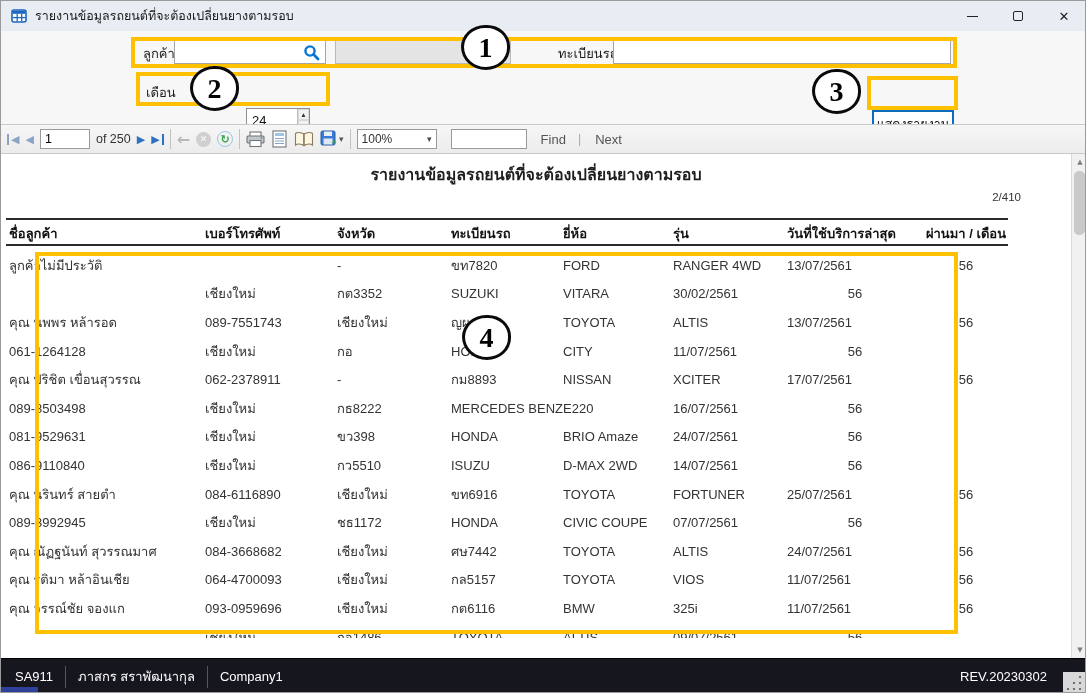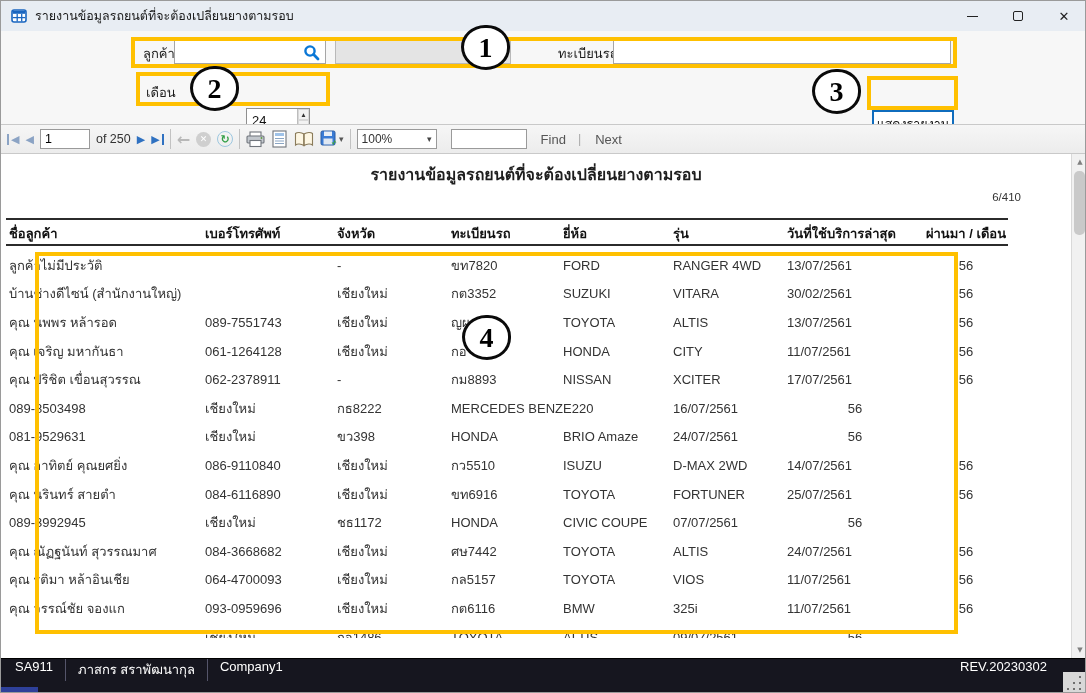--- a/index.html
+++ b/index.html
@@ -61,21 +61,21 @@
   .rheader > span { white-space:nowrap; }
   .rowshost { position:absolute; left:0; top:97px; width:1008px; height:387px; overflow:hidden; }
   .rrow { height:28.6px; font-size:13px; color:#333; }
   .rrow > span { white-space:nowrap; overflow:visible; }
   .cell-months { text-align:center; }
   .vscroll { position:absolute; right:0; top:0; width:16px; height:504px; background:#f1f1f1; border-left:1px solid #d9d9d9; }
   .vscroll .sarrow { position:absolute; left:0; width:16px; height:16px; font-size:7px; color:#808080; display:flex; align-items:center; justify-content:center; font-family:"DejaVu Sans",sans-serif; }
   .vscroll .thumb { position:absolute; left:2px; top:17px; width:11px; height:64px; background:#c9c9c9; border-radius:5px; }
 
   
-  .statusbar { position:absolute; left:0; top:657px; width:1086px; height:36px; background:#16161f; border-top:1px solid #000; display:flex; padding:0 14px; color:#fff; font-size:13px; }
+  .statusbar { position:absolute; left:0; top:657px; width:1086px; height:36px; background:#16161f; border-top:1px solid #000; display:flex; align-items:center; padding:0 14px; color:#fff; font-size:13px; }
   .sbsep { width:1px; height:22px; background:#55556a; margin:0 12px; }
   .sbspacer { flex:1; }
   .sbrev { margin-right:26px; }
   .gripcorner { position:absolute; right:0; top:671px; width:22px; height:22px; background:#d8d8d8; }
   .gripcorner i { position:absolute; width:2.5px; height:2.5px; background:#6f6f6f; }
   .bluetab { position:absolute; left:0; top:686px; width:37px; height:7px; background:#2e4099; }
 
   svg { display:block; }
 </style>
 </head>
@@ -181,21 +181,21 @@
       <span class="caret">▾</span>
     </span>
     <input class="findbox" value="" style="">
     <span class="findlink">Find</span>
     <span class="findsep">|</span>
     <span class="findlink">Next</span>
   </div>
 
   <div class="report">
     <div class="rtitle">รายงานข้อมูลรถยนต์ที่จะต้องเปลี่ยนยางตามรอบ</div>
-    <div class="pageind">6/410</div>
+    <div class="pageind">2/410</div>
     <div class="hline" style="top:64px;"></div>
     <div class="rgrid rheader">
       <span>ชื่อลูกค้า</span>
       <span>เบอร์โทรศัพท์</span>
       <span>จังหวัด</span>
       <span>ทะเบียนรถ</span>
       <span>ยี่ห้อ</span>
       <span>รุ่น</span>
       <span>วันที่ใช้บริการล่าสุด</span>
       <span class="cell-months">ผ่านมา / เดือน</span>
@@ -207,21 +207,20 @@
     <span></span>
     <span>-</span>
     <span>ขท7820</span>
     <span>FORD</span>
     <span>RANGER 4WD</span>
     <span>13/07/2561</span>
     <span class="cell-months">56</span>
   </div>
 
   <div class="rgrid rrow">
-    <span>บ้านช่างดีไซน์ (สำนักงานใหญ่)</span>
     <span></span>
     <span>เชียงใหม่</span>
     <span>กต3352</span>
     <span>SUZUKI</span>
     <span>VITARA</span>
     <span>30/02/2561</span>
     <span class="cell-months">56</span>
   </div>
 
   <div class="rgrid rrow">
@@ -229,21 +228,20 @@
     <span>089-7551743</span>
     <span>เชียงใหม่</span>
     <span>ญผ</span>
     <span>TOYOTA</span>
     <span>ALTIS</span>
     <span>13/07/2561</span>
     <span class="cell-months">56</span>
   </div>
 
   <div class="rgrid rrow">
-    <span>คุณ เจริญ มหากันธา</span>
     <span>061-1264128</span>
     <span>เชียงใหม่</span>
     <span>กอ</span>
     <span>HONDA</span>
     <span>CITY</span>
     <span>11/07/2561</span>
     <span class="cell-months">56</span>
   </div>
 
   <div class="rgrid rrow">
@@ -271,21 +269,20 @@
     <span>081-9529631</span>
     <span>เชียงใหม่</span>
     <span>ขว398</span>
     <span>HONDA</span>
     <span>BRIO Amaze</span>
     <span>24/07/2561</span>
     <span class="cell-months">56</span>
   </div>
 
   <div class="rgrid rrow">
-    <span>คุณ อาทิตย์ คุณยศยิ่ง</span>
     <span>086-9110840</span>
     <span>เชียงใหม่</span>
     <span>กว5510</span>
     <span>ISUZU</span>
     <span>D-MAX 2WD</span>
     <span>14/07/2561</span>
     <span class="cell-months">56</span>
   </div>
 
   <div class="rgrid rrow">

